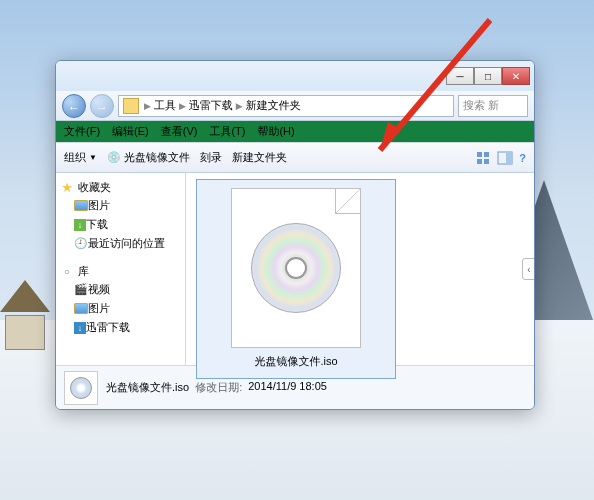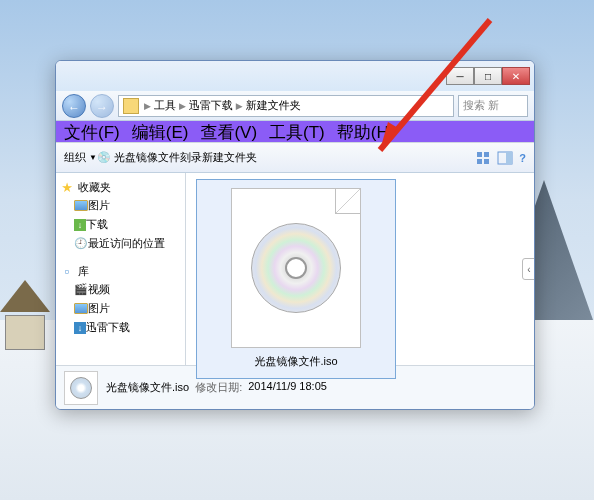--- a/index.html
+++ b/index.html
@@ -74,27 +74,27 @@
     display: flex; align-items: center; font-size: 11px; padding: 0 2px;
   }
   .bc-icon { width: 16px; height: 16px; background: #f8d878; border: 1px solid #c8a848; margin: 0 2px; }
   .bc-sep { margin: 0 3px; color: #888; font-size: 9px; }
   .search-box {
     width: 70px; height: 22px; background: #fff; border: 1px solid #a8b8c8;
     display: flex; align-items: center; font-size: 11px; padding: 0 4px; color: #888;
   }
 
   .menu-row {
-    height: 22px; display: flex; align-items: flex-start; gap: 12px; padding: 0 8px;
-    font-size: 17px; background: #8b5cf6; border-bottom: 1px solid #d0d8e0;
+    height: 22px; display: flex; align-items: center; gap: 12px; padding: 0 8px;
+    font-size: 11px; background: #15803d; border-bottom: 1px solid #d0d8e0;
   }
   .menu-item { cursor: pointer; }
 
   .toolbar-row {
-    height: 30px; display: flex; align-items: center; padding: 0 8px;
+    height: 30px; display: flex; align-items: center; gap: 10px; padding: 0 8px;
     background: linear-gradient(to bottom, #f8fafc, #e8eef8);
     border-bottom: 1px solid #c0d0e0; font-size: 11px;
   }
   .tb-item { display: flex; align-items: center; gap: 3px; cursor: pointer; }
   .tb-right { margin-left: auto; display: flex; gap: 6px; }
   .tb-icon { width: 16px; height: 16px; }
 
   .body-area { flex: 1; display: flex; min-height: 0; }
   .sidebar {
     width: 130px; border-right: 1px solid #d0d8e0; padding: 6px 4px;

